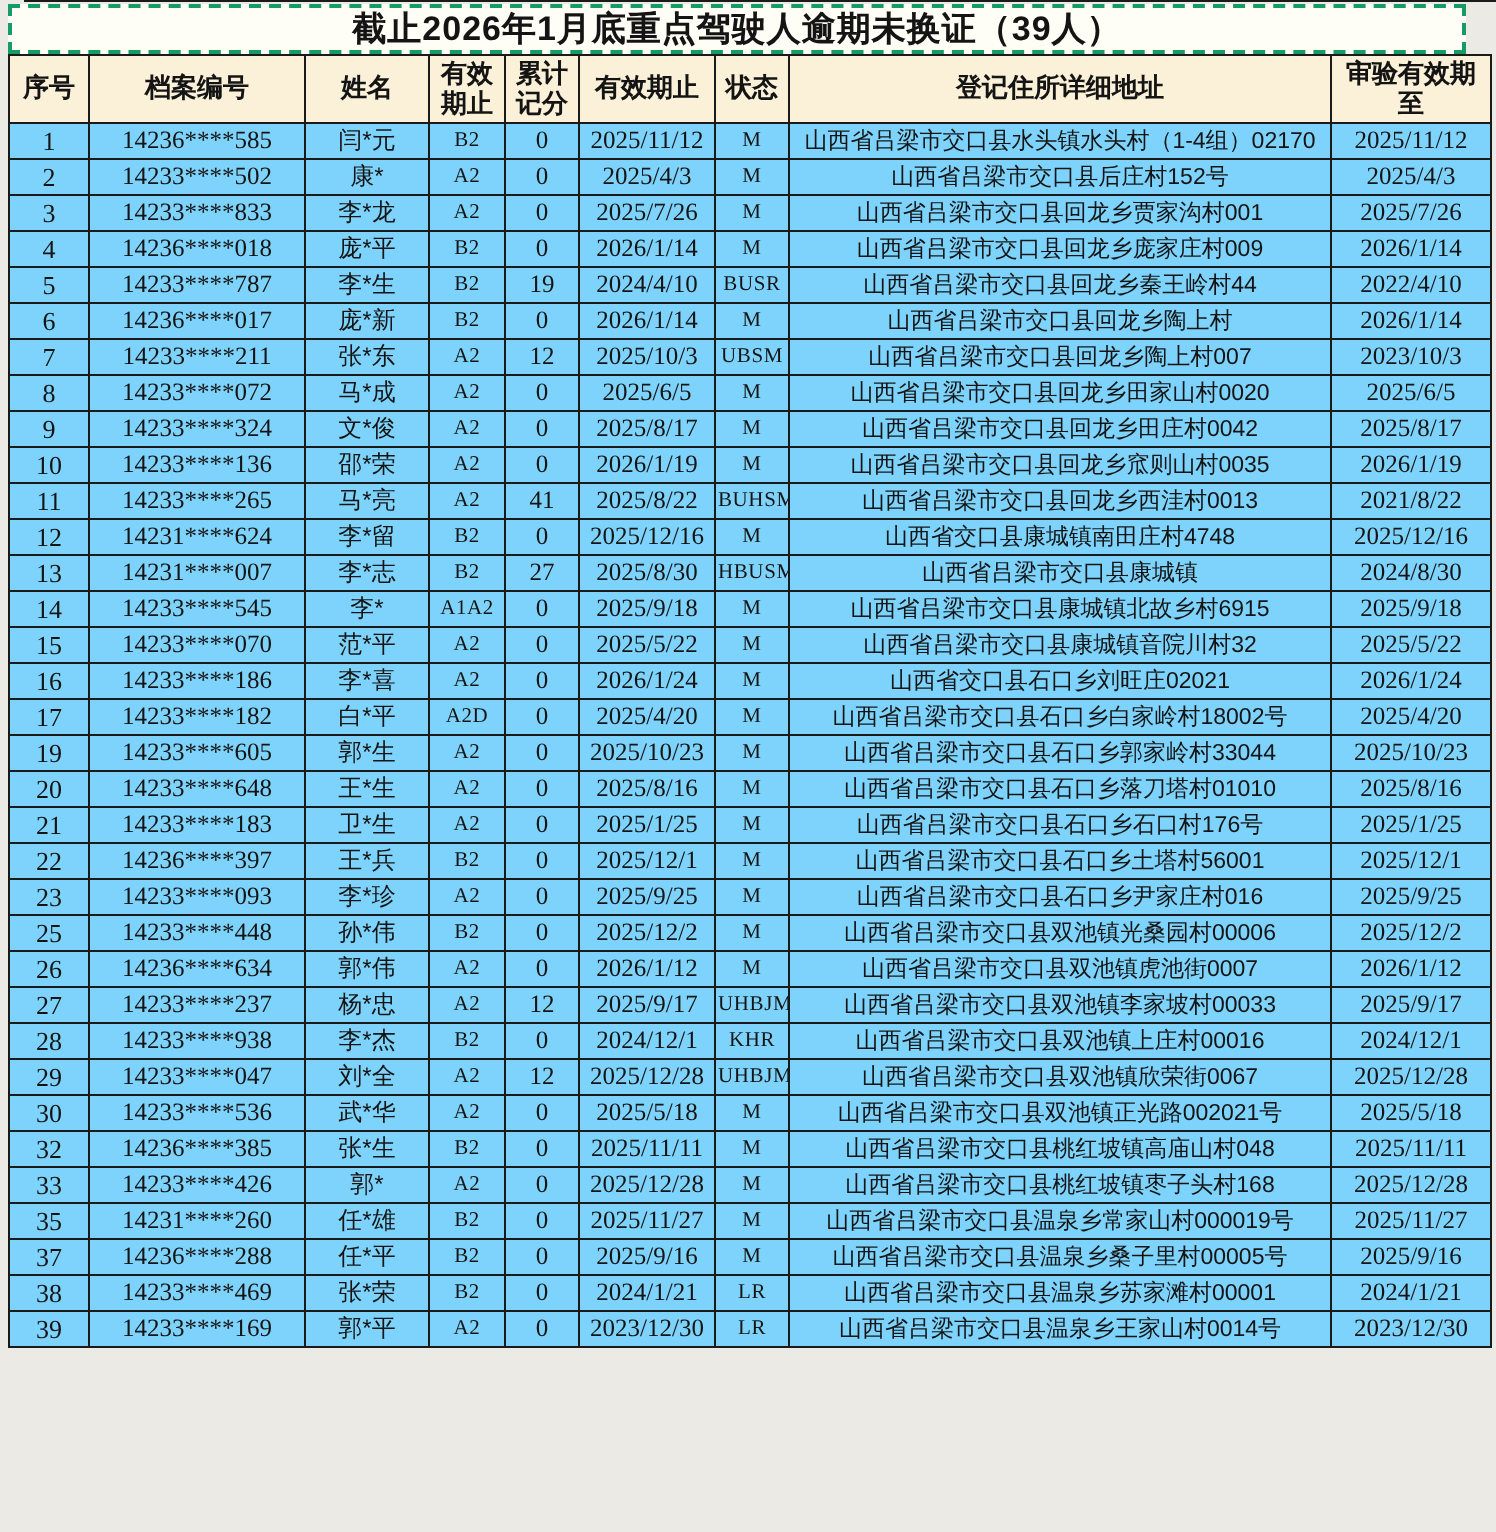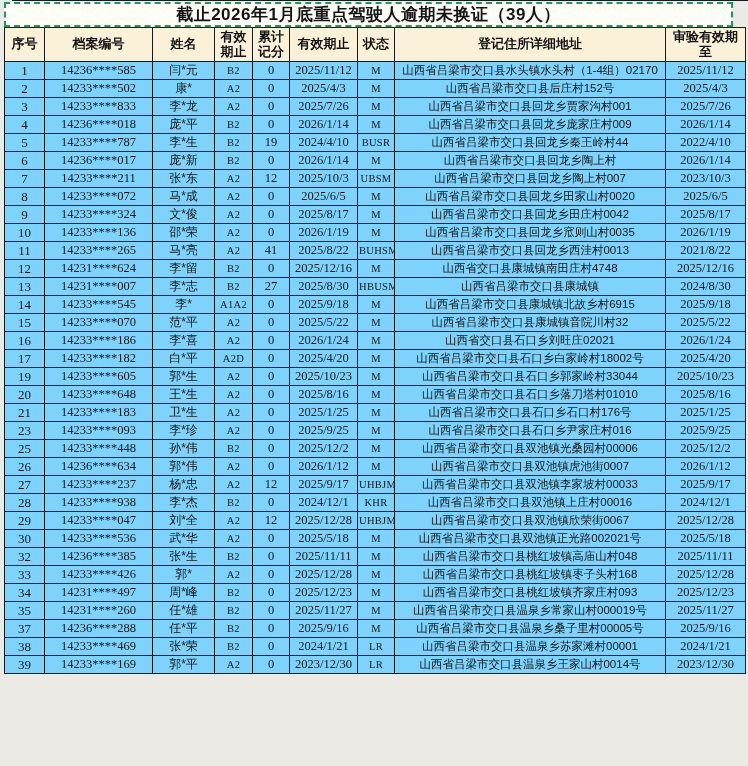--- a/index.html
+++ b/index.html
@@ -347,20 +347,31 @@
     <td class="num">14233****183</td>
     <td>卫*生</td>
     <td class="status">A2</td>
     <td class="num">0</td>
     <td class="num">2025/1/25</td>
     <td class="status">M</td>
     <td class="addr">山西省吕梁市交口县石口乡石口村176号</td>
     <td class="num">2025/1/25</td>
   </tr>
 
+  <tr>
+    <td class="seq">22</td>
+    <td class="num">14236****397</td>
+    <td>王*兵</td>
+    <td class="status">B2</td>
+    <td class="num">0</td>
+    <td class="num">2025/12/1</td>
+    <td class="status">M</td>
+    <td class="addr">山西省吕梁市交口县石口乡土塔村56001</td>
+    <td class="num">2025/12/1</td>
+  </tr>
 
   <tr>
     <td class="seq">23</td>
     <td class="num">14233****093</td>
     <td>李*珍</td>
     <td class="status">A2</td>
     <td class="num">0</td>
     <td class="num">2025/9/25</td>
     <td class="status">M</td>
     <td class="addr">山西省吕梁市交口县石口乡尹家庄村016</td>
@@ -458,31 +469,20 @@
     <td class="num">14233****426</td>
     <td>郭*</td>
     <td class="status">A2</td>
     <td class="num">0</td>
     <td class="num">2025/12/28</td>
     <td class="status">M</td>
     <td class="addr">山西省吕梁市交口县桃红坡镇枣子头村168</td>
     <td class="num">2025/12/28</td>
   </tr>
 
-  <tr>
-    <td class="seq">34</td>
-    <td class="num">14231****497</td>
-    <td>周*峰</td>
-    <td class="status">B2</td>
-    <td class="num">0</td>
-    <td class="num">2025/12/23</td>
-    <td class="status">M</td>
-    <td class="addr">山西省吕梁市交口县桃红坡镇齐家庄村093</td>
-    <td class="num">2025/12/23</td>
-  </tr>
 
   <tr>
     <td class="seq">35</td>
     <td class="num">14231****260</td>
     <td>任*雄</td>
     <td class="status">B2</td>
     <td class="num">0</td>
     <td class="num">2025/11/27</td>
     <td class="status">M</td>
     <td class="addr">山西省吕梁市交口县温泉乡常家山村000019号</td>

